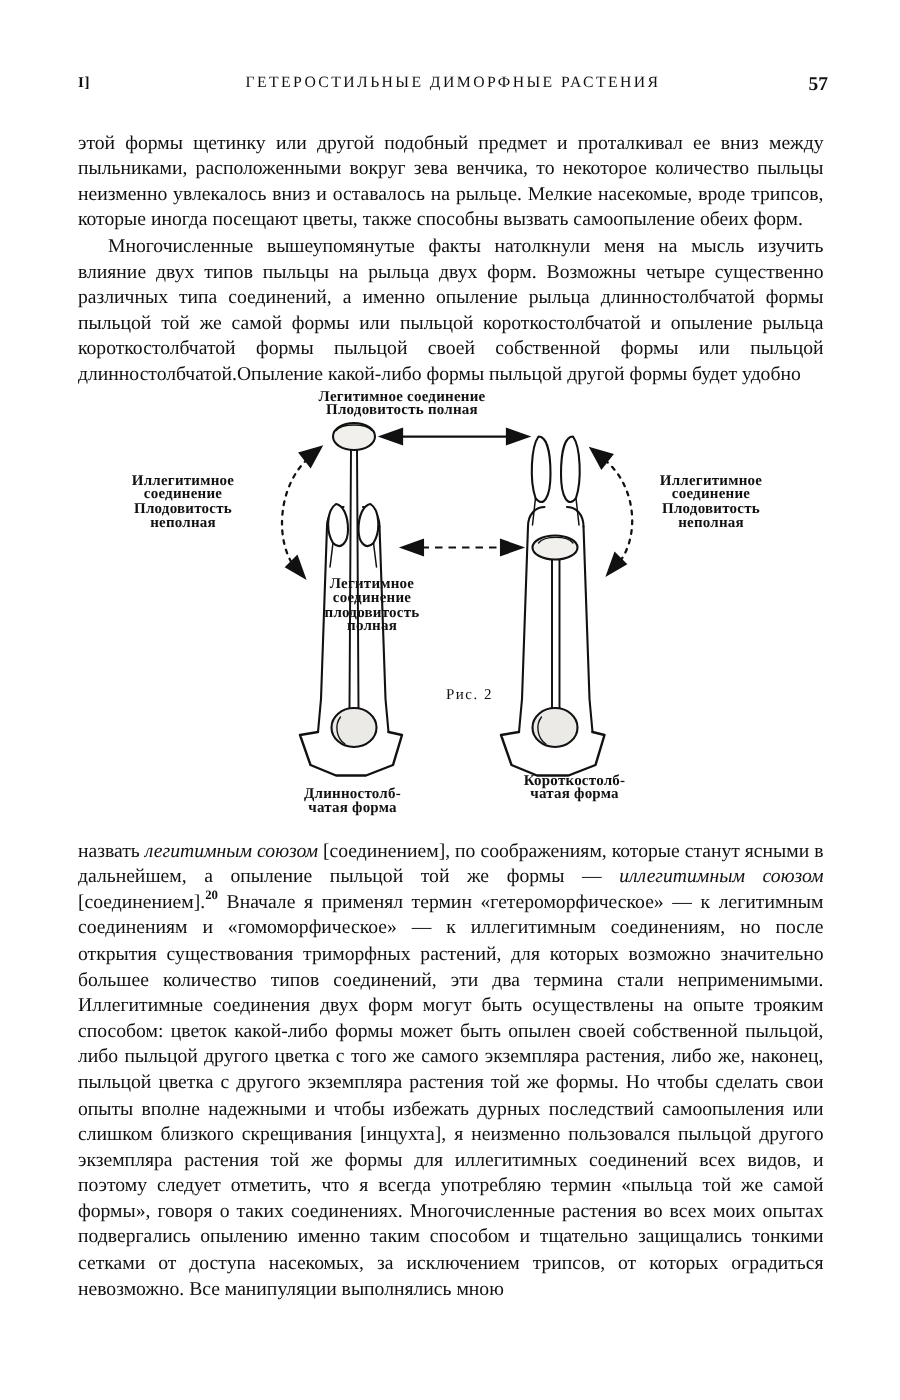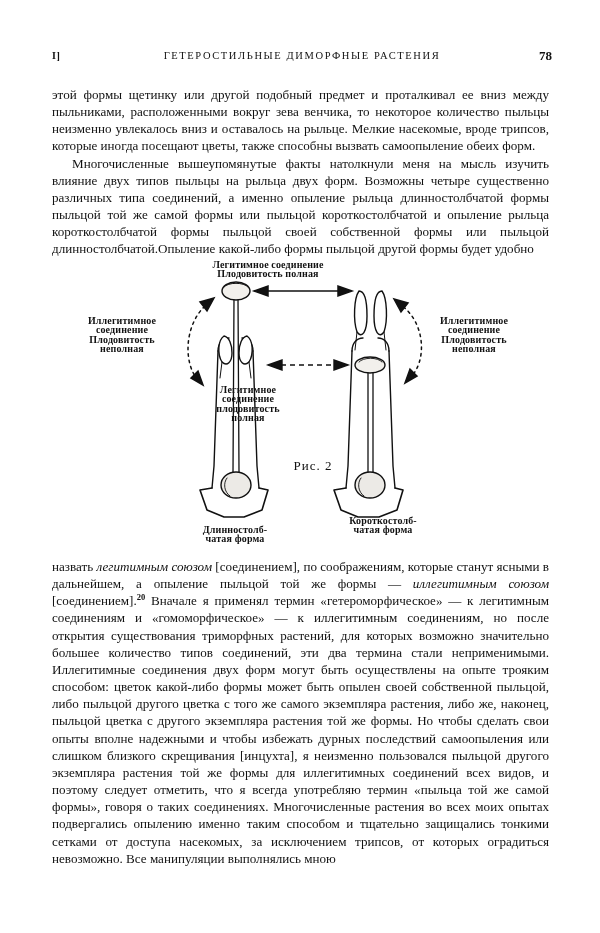--- a/index.html
+++ b/index.html
@@ -108,34 +108,34 @@
   .lbl-right     { left: 368px; top: 58px;  width: 108px; }
   .lbl-mid       { left: 144px; top: 127px; width: 104px; }
   .lbl-form-l    { left: 128px; top: 267px; width: 110px; }
   .lbl-form-r    { left: 272px; top: 258px; width: 118px; }
   .fig-caption {
     position: absolute;
     left: 206px;
     top: 200px;
     width: 110px;
     text-align: center;
-    font-size: 13px;
+    font-size: 10px;
     letter-spacing: 1px;
     font-family: "Liberation Serif", "DejaVu Serif", serif;
   }
 </style>
 </head>
 <body>
 
 <div class="page">
 
   <div class="runhead">
     <span class="folio-left">I]</span>
     <span class="title">ГЕТЕРОСТИЛЬНЫЕ ДИМОРФНЫЕ РАСТЕНИЯ</span>
-    <span class="folio-right">78</span>
+    <span class="folio-right">57</span>
   </div>
 
   <div class="col block-top">
     <p>этой формы щетинку или другой подобный предмет и проталкивал ее вниз между пыльниками, расположенными вокруг зева венчика, то некоторое количество пыльцы неизменно увлекалось вниз и оставалось на рыльце. Мелкие насекомые, вроде трипсов, которые иногда посещают цветы, также способны вызвать самоопыление обеих форм.</p>
     <p class="indent">Многочисленные вышеупомянутые факты натолкнули меня на мысль изучить влияние двух типов пыльцы на рыльца двух форм. Возможны четыре существенно различных типа соединений, а именно опыление рыльца длинностолбчатой формы пыльцой той же самой формы или пыльцой короткостолбчатой и опыление рыльца короткостолбчатой формы пыльцой своей собственной формы или пыльцой длинностолбчатой.Опыление какой-либо формы пыльцой другой формы будет удобно</p>
   </div>
 
   <div class="figure">
 
     <svg width="497" height="296" viewBox="0 0 497 296">

